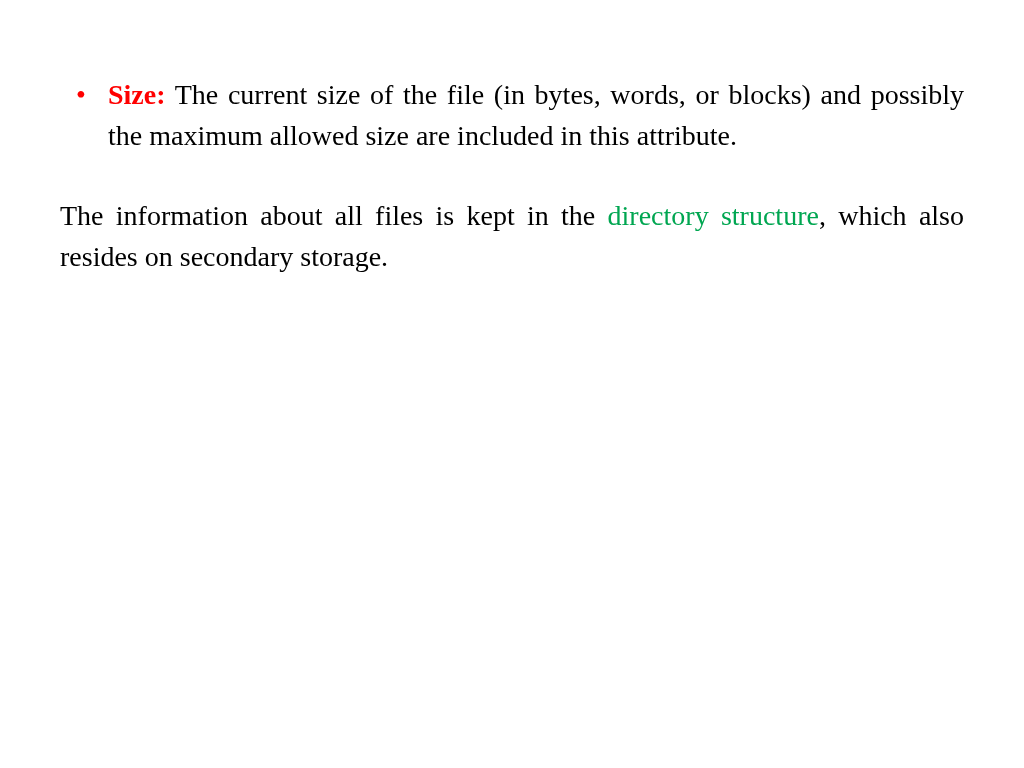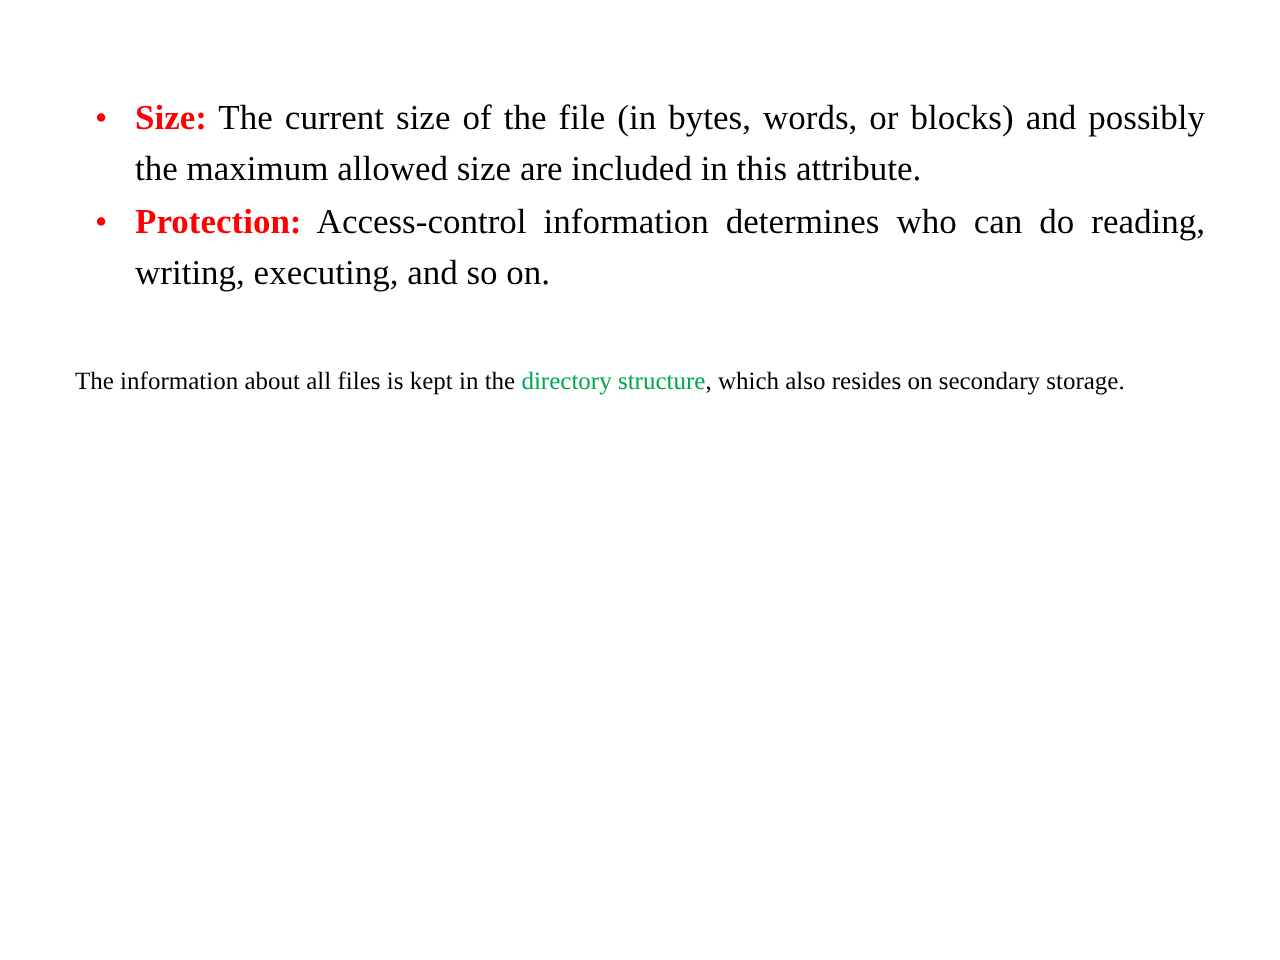--- a/index.html
+++ b/index.html
@@ -8,21 +8,21 @@
       height: 768px;
       background: #ffffff;
       font-family: 'Times New Roman', Times, serif;
       padding: 75px 60px 60px 60px;
     }
     .content {
       max-width: 920px;
     }
     ul {
       list-style: none;
-      margin-bottom: 52px;
+      margin-bottom: 40px;
     }
     li {
       position: relative;
       padding-left: 48px;
       font-size: 28px;
       line-height: 1.45;
       color: #000000;
       text-align: justify;
       margin-bottom: 2px;
     }
@@ -32,37 +32,34 @@
       left: 16px;
       top: 0;
       color: #ff0000;
       font-size: 28px;
     }
     .label {
       color: #ff0000;
       font-weight: bold;
     }
     .paragraph {
-      font-size: 20px;
+      font-size: 28px;
       line-height: 1.45;
       color: #000000;
       text-align: justify;
     }
     .highlight {
       color: #00a651;
     }
   </style>
 </head>
 <body>
 
 <div class="content">
   <ul>
     <li>
       <span class="label">Size:</span><span> The current size of the file (in bytes, words, or blocks) and possibly the maximum allowed size are included in this attribute.</span>
     </li>
-    <li>
-      <span class="label">Protection:</span><span> Access-control information determines who can do reading, writing, executing, and so on.</span>
-    </li>
   </ul>
   <p class="paragraph">
     <span>The information about all files is kept in the </span><span class="highlight">directory structure</span><span>, which also resides on secondary storage.</span>
   </p>
 </div>
 
 </body></html>

